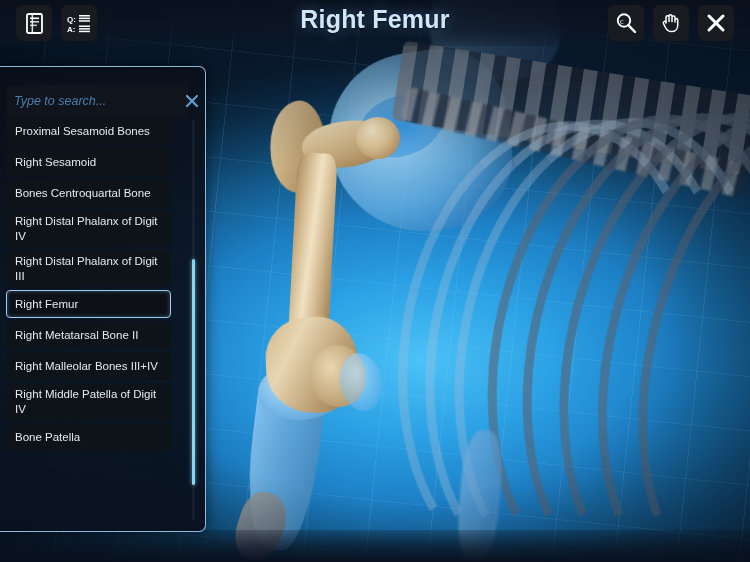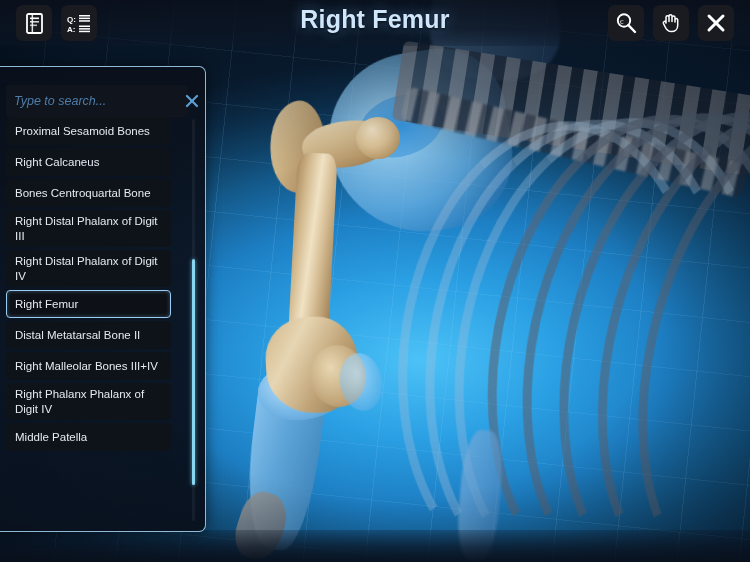--- a/index.html
+++ b/index.html
@@ -366,43 +366,43 @@
         </svg>
       </span>
     </div>
   </div>
 
   <div id="listwrap">
       <div class="item">
         <span>Proximal Sesamoid Bones</span>
       </div>
       <div class="item">
-        <span>Right Calcaneus</span>
+        <span>Right Sesamoid</span>
       </div>
       <div class="item">
         <span>Bones Centroquartal Bone</span>
       </div>
       <div class="item">
+        <span>Right Distal Phalanx of Digit IV</span>
+      </div>
+      <div class="item">
         <span>Right Distal Phalanx of Digit III</span>
-      </div>
-      <div class="item">
-        <span>Right Distal Phalanx of Digit IV</span>
       </div>
       <div class="item selected">
         <span>Right Femur</span>
       </div>
       <div class="item">
-        <span>Distal Metatarsal Bone II</span>
+        <span>Right Metatarsal Bone II</span>
       </div>
       <div class="item">
         <span>Right Malleolar Bones III+IV</span>
       </div>
       <div class="item">
-        <span>Right Phalanx Phalanx of Digit IV</span>
-      </div>
-      <div class="item">
-        <span>Middle Patella</span>
+        <span>Right Middle Patella of Digit IV</span>
+      </div>
+      <div class="item">
+        <span>Bone Patella</span>
       </div>
     </div>
 
   <div id="scrolltrack"></div>
   <div id="scrollbar"></div>
 </div>
 
 </body></html>

